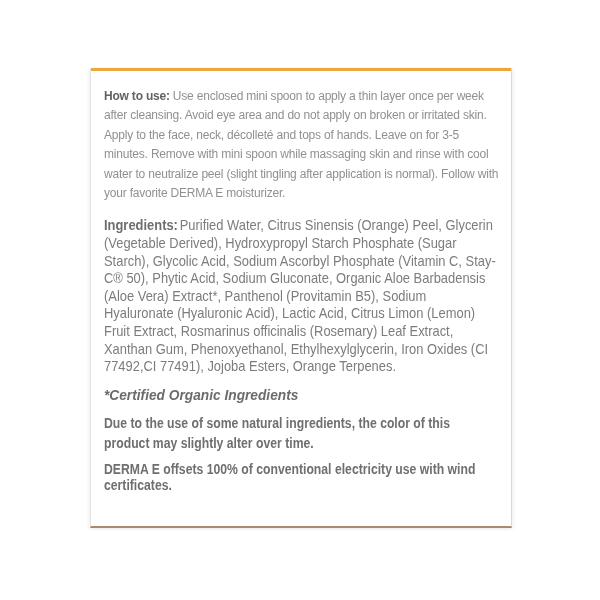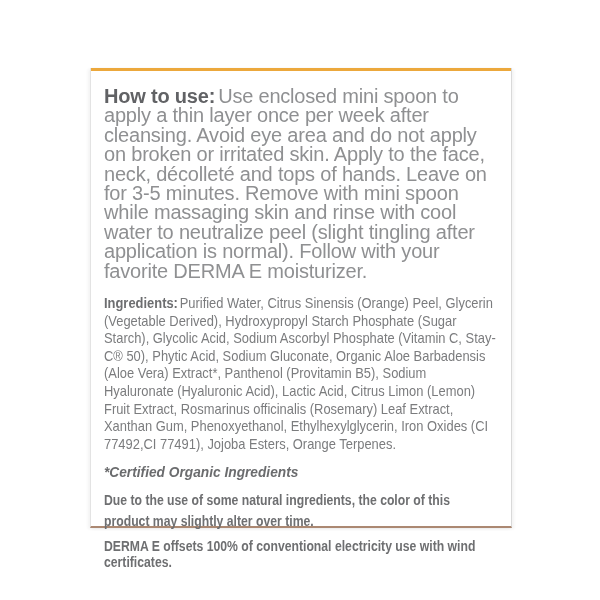--- a/index.html
+++ b/index.html
@@ -33,21 +33,21 @@
   .accent-line {
     height: 3px;
     width: 100%;
     background: var(--accent, #eca83c);
   }
   .content {
     padding: 16px 14px 0 13px;
   }
   p { margin: 0; }
   .howto {
-    font-size: 20px;
+    font-size: 12px;
     line-height: 19.4px;
     letter-spacing: -0.2px;
     color: #8f9092;
     width: 398px;
   }
   .howto .lead {
     font-weight: bold;
     color: #616265;
     padding-right: 3px;
   }

